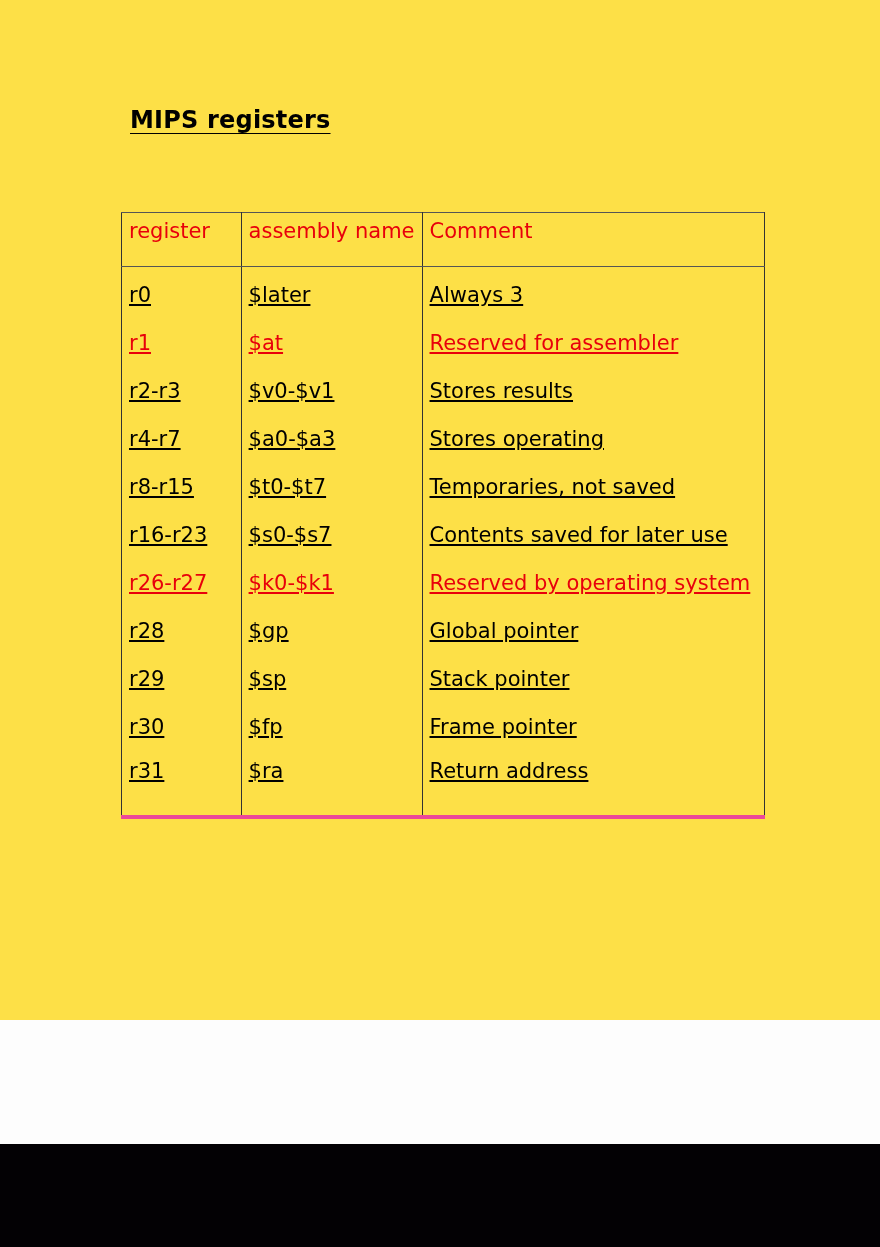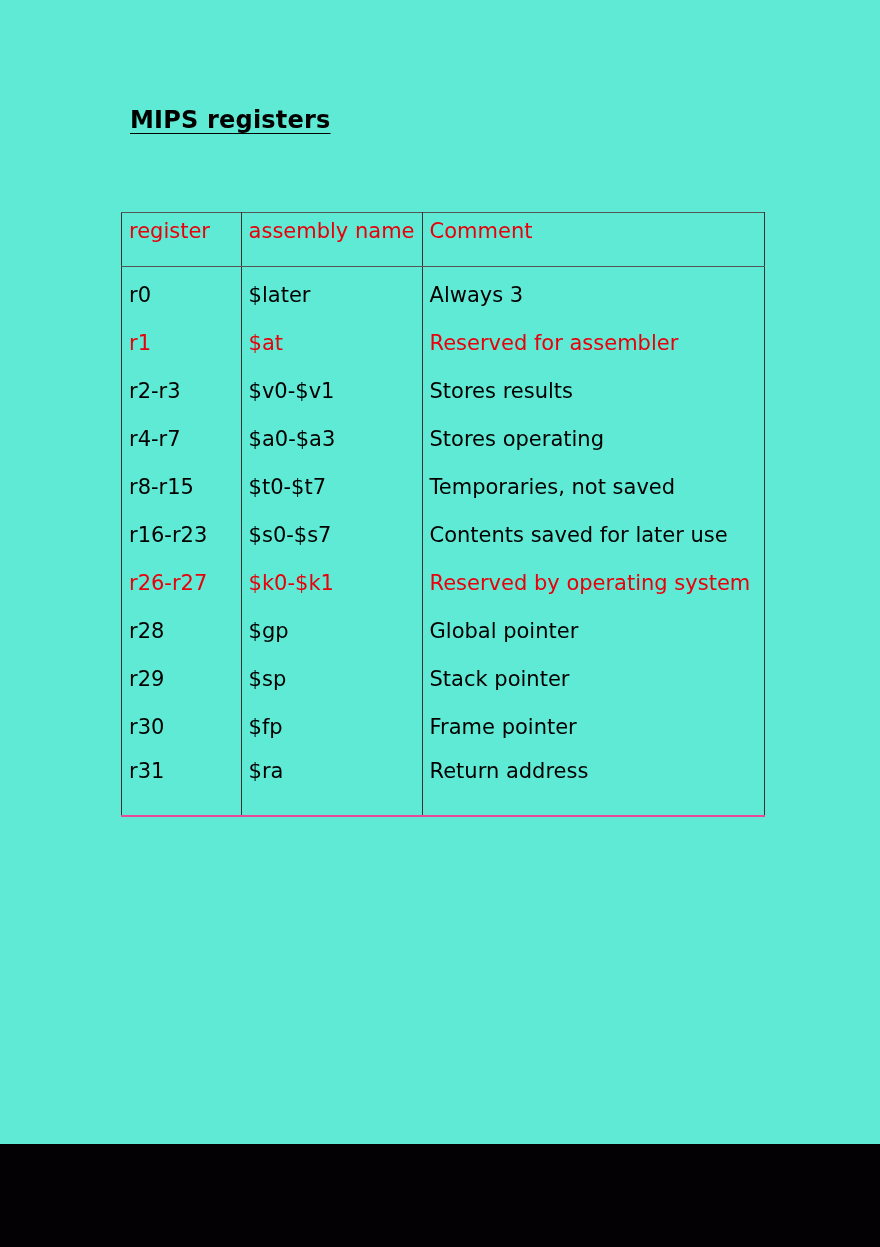--- a/index.html
+++ b/index.html
@@ -1,27 +1,27 @@
 <!DOCTYPE html>
 <html><head>
 <meta charset="utf-8">
 <style>
   html, body { margin:0; padding:0; }
   body { width:880px; height:1247px; background:#fdfdfd; position:relative; overflow:hidden;
          font-family:"DejaVu Sans", sans-serif; }
-  .page { position:absolute; left:0; top:0; width:880px; height:1144px; background:#5eead4; }
+  .page { position:absolute; left:0; top:0; width:880px; height:1020px; background:#fde047; }
   .title { position:absolute; left:130px; top:106px; font-size:24px; font-weight:bold;
            color:#000; text-decoration:underline; text-underline-offset:5px; text-decoration-thickness:1px; letter-spacing:0.2px; }
   table.regs { position:absolute; left:121px; top:212px; width:644px; border-collapse:collapse;
                font-size:21px;padding-left:36px; }
   table.regs td { border-left:1px solid #333; border-right:1px solid #333; padding:0 7px; vertical-align:middle; white-space:nowrap; }
   table.regs tr.head td { border-top:1px solid #555; border-bottom:1px solid #555; height:47px; color:#e8000b; vertical-align:top; padding-top:6px; }
-  table.regs tr.row td { height:48px; color:#000; }
+  table.regs tr.row td { height:48px; color:#000;text-decoration:underline; }
   table.regs tr.row.first td { padding-top:4px; }
-  table.regs tr.row.last td { border-bottom:2px solid #ec4899; height:56px; vertical-align:top; padding-top:8px; }
+  table.regs tr.row.last td { border-bottom:4px solid #ec4899; height:56px; vertical-align:top; padding-top:8px; }
   table.regs tr.row.red td { color:#e8000b; }
   col.c1 { width:125px; } col.c2 { width:175px; } col.c3 { width:344px; }
   .black-band { position:absolute; left:0; top:1144px; width:880px; height:103px; background:#030104; }
 </style>
 </head>
 <body>
 
 <div class="page">
   <div class="title">MIPS registers</div>
 

